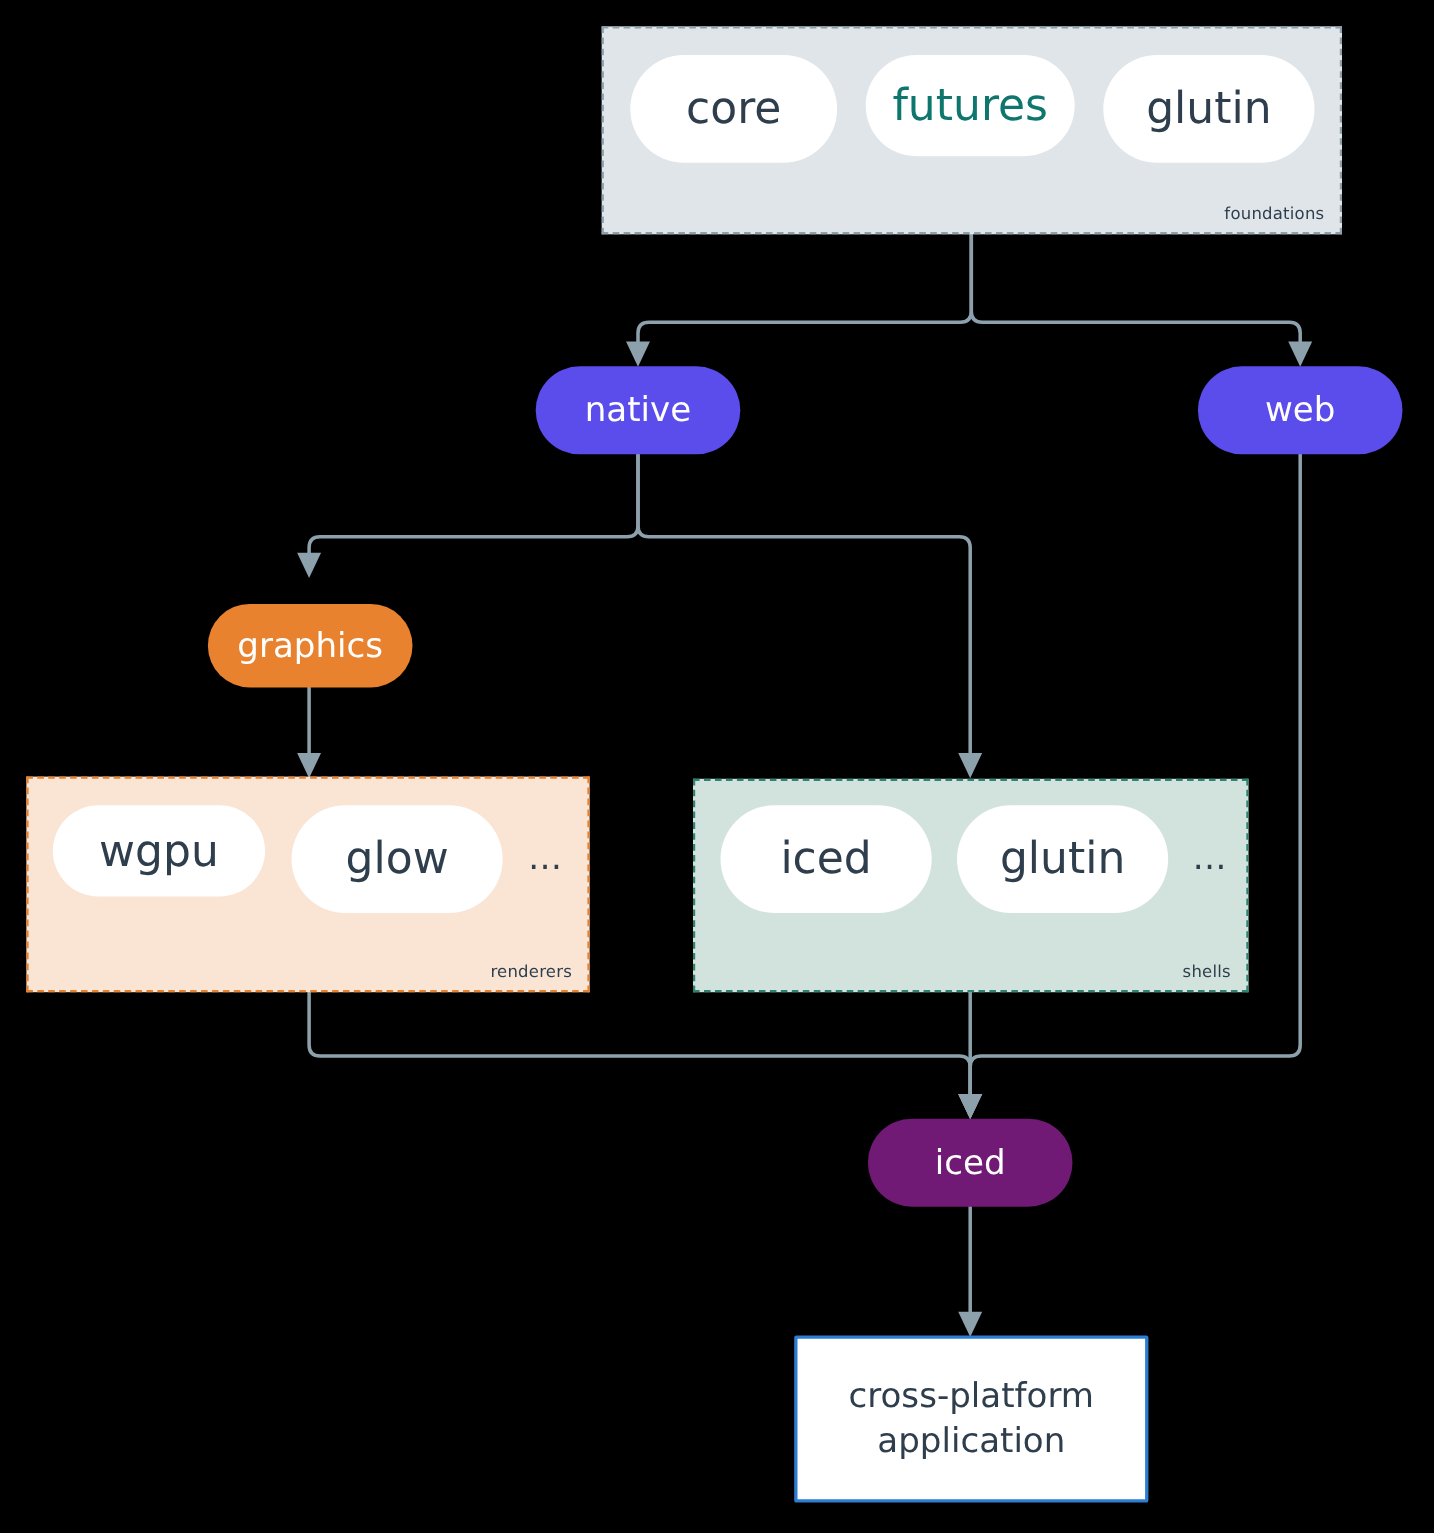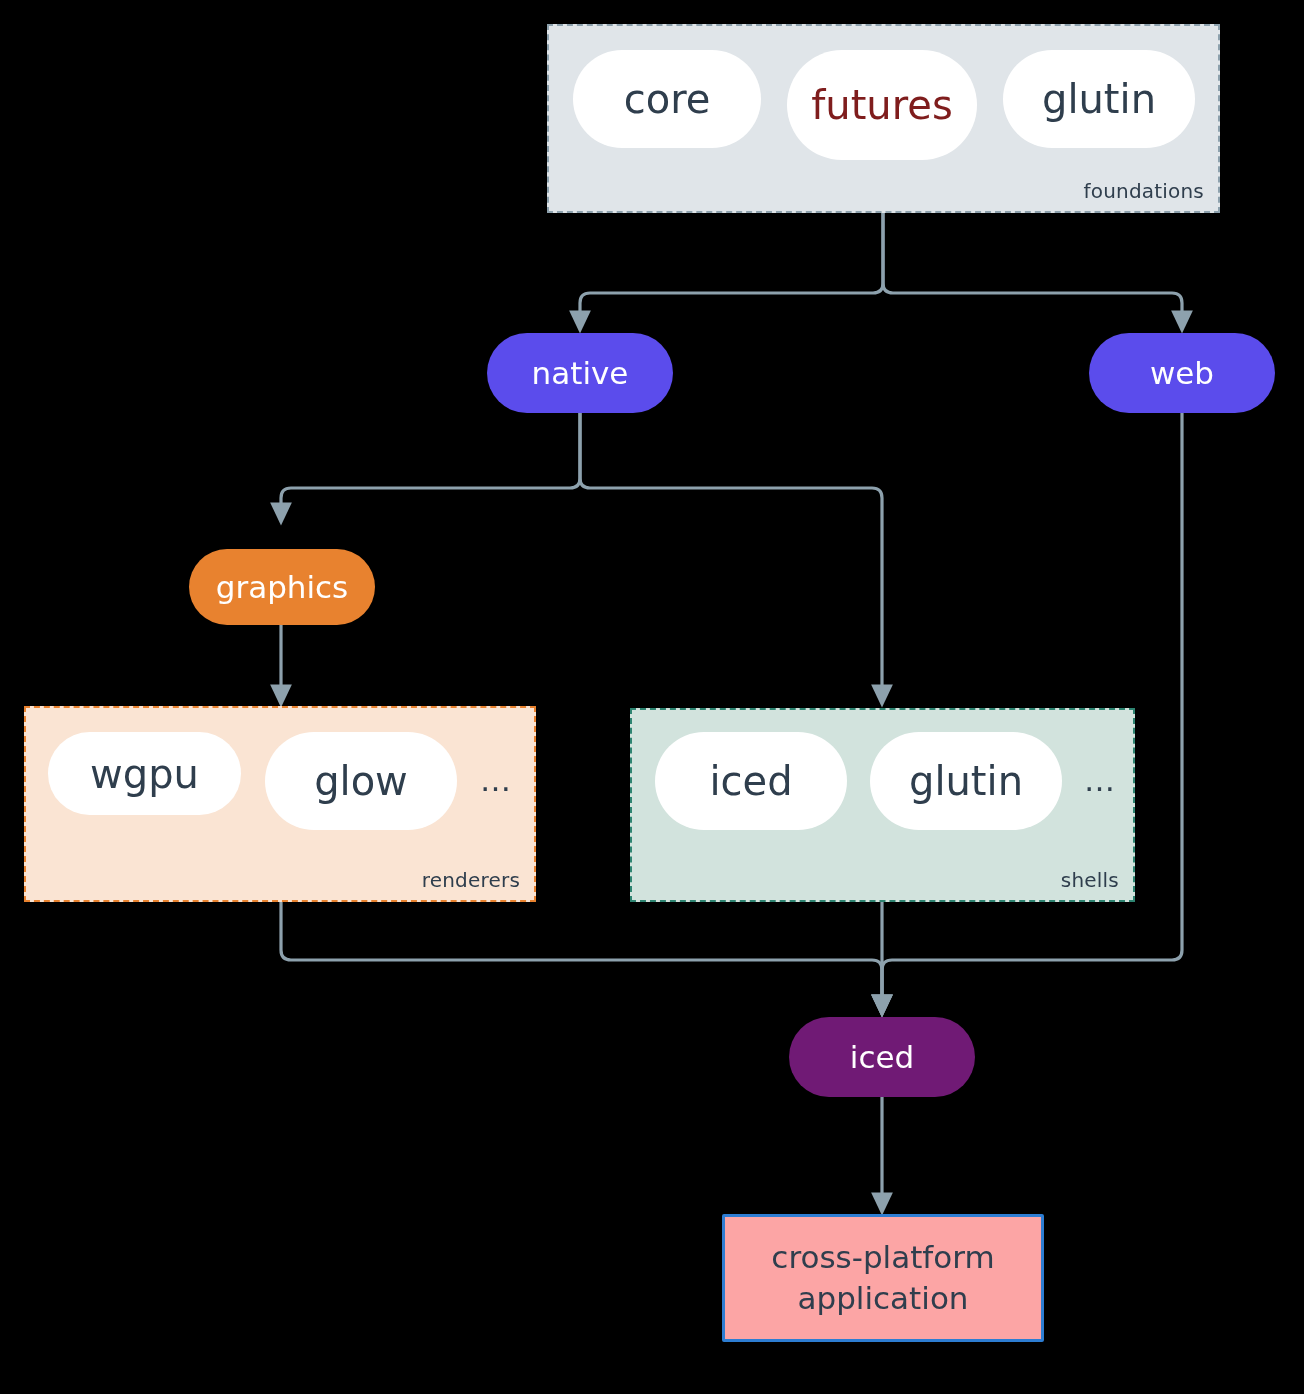--- a/index.html
+++ b/index.html
@@ -1,21 +1,21 @@
 <!DOCTYPE html>
 <html><head>
 <meta charset="utf-8">
 <style>
   html,body{margin:0;padding:0;background:#000;}
   body{font-family:"DejaVu Sans","Liberation Sans",sans-serif;}
   #stage{position:relative;width:1304px;height:1394px;background:#000;overflow:hidden;}
   svg.edges{position:absolute;left:0;top:0;width:1304px;height:1394px;pointer-events:none;}
 
   .cluster{position:absolute;box-sizing:border-box;}
-  .cluster-label{position:absolute;right:14px;bottom:8px;font-size:20px;color:#2f3e4d;letter-spacing:.2px;}
+  .cluster-label{position:absolute;right:14px;bottom:8px;font-size:15px;color:#2f3e4d;letter-spacing:.2px;}
   .leaf{box-sizing:border-box;display:flex;align-items:center;justify-content:center;height:98px;
         border-radius:999px;background:#fff;font-size:40px;color:#2f3e4d;}
   .ellipsis{font-size:31px;color:#2f3e4d;letter-spacing:2px;line-height:1;}
 
   .node{position:absolute;box-sizing:border-box;display:flex;align-items:center;justify-content:center;
         border-radius:999px;color:#fff;font-size:31px;}
   .boxnode{position:absolute;box-sizing:border-box;display:flex;flex-direction:column;align-items:center;
         justify-content:center;font-size:31px;line-height:1.32;border-radius:2px;}
 </style>
 </head>
@@ -44,21 +44,21 @@
       <path d="M1182,413 L1182,950 Q1182,960 1172,960 L892,960 Q882,960 882,970 L882,1006" marker-end="url(#ah)"></path>
 
       <path d="M882,1097 L882,1204" marker-end="url(#ah)"></path>
     </g>
   </svg>
 
   <div class="cluster" id="c-foundations" style="left: 547px; top: 24px; width: 673px; height: 189px; background: rgb(224, 229, 233); border: 2px dashed rgb(141, 161, 173);">
     <div class="cluster-label" style="color: rgb(47, 62, 77);">foundations</div>
   </div>
   <div class="leaf" id="l-core" style="position: absolute; left: 573px; top: 50px; width: 188px; height: 98px; color: rgb(47, 62, 77);">core</div>
-  <div class="leaf" id="l-futures" style="position: absolute; left: 787px; top: 50px; width: 190px; height: 110px; color: #7f1d1d;">futures</div>
+  <div class="leaf" id="l-futures" style="position: absolute; left: 787px; top: 50px; width: 190px; height: 92px; color: #0f766e;">futures</div>
   <div class="leaf" id="l-style" style="position: absolute; left: 1003px; top: 50px; width: 192px; height: 98px; color: rgb(47, 62, 77);">glutin</div>
 
   <div class="cluster" id="c-renderers" style="left: 24px; top: 706px; width: 512px; height: 196px; background: rgb(250, 228, 211); border: 2px dashed rgb(232, 130, 47);">
     <div class="cluster-label" style="color: rgb(47, 62, 77);">renderers</div>
   </div>
   <div class="leaf" id="l-wgpu" style="position: absolute; left: 48px; top: 732px; width: 193px; height: 83px; color: rgb(47, 62, 77);">wgpu</div>
   <div class="leaf" id="l-glow" style="position: absolute; left: 265px; top: 732px; width: 192px; height: 98px; color: rgb(47, 62, 77);">glow</div>
   <div class="ellipsis" id="e-renderers" style="position: absolute; left: 480px; top: 765px; color: rgb(47, 62, 77);">…</div>
 
   <div class="cluster" id="c-shells" style="left: 630px; top: 708px; width: 505px; height: 194px; background: rgb(210, 227, 221); border: 2px dashed rgb(46, 132, 113);">
@@ -66,18 +66,18 @@
   </div>
   <div class="leaf" id="l-winit" style="position: absolute; left: 655px; top: 732px; width: 192px; height: 98px; color: rgb(47, 62, 77);">iced</div>
   <div class="leaf" id="l-glutin" style="position: absolute; left: 870px; top: 732px; width: 192px; height: 98px; color: rgb(47, 62, 77);">glutin</div>
   <div class="ellipsis" id="e-shells" style="position: absolute; left: 1084px; top: 765px; color: rgb(47, 62, 77);">…</div>
 
   <div class="node" id="n-native" style="left: 487px; top: 333px; width: 186px; height: 80px; background: rgb(91, 76, 236); color: rgb(255, 255, 255);">native</div>
   <div class="node" id="n-web" style="left: 1089px; top: 333px; width: 186px; height: 80px; background: rgb(91, 76, 236); color: rgb(255, 255, 255);">web</div>
   <div class="node" id="n-graphics" style="left: 189px; top: 525px; width: 186px; height: 76px; background: rgb(232, 130, 47); color: rgb(255, 255, 255); margin-top: 24px;">graphics</div>
   <div class="node" id="n-iced" style="left: 789px; top: 1017px; width: 186px; height: 80px; background: #701a75; color: rgb(255, 255, 255);">iced</div>
 
-  <div class="boxnode" id="n-app" style="left: 722px; top: 1214px; width: 322px; height: 128px; background: #fca5a5; border: 3px solid rgb(45, 125, 210); color: rgb(47, 62, 77);">
+  <div class="boxnode" id="n-app" style="left: 722px; top: 1214px; width: 322px; height: 152px; background: #ffffff; border: 3px solid rgb(45, 125, 210); color: rgb(47, 62, 77);">
     <span>cross-platform</span>
     <span>application</span>
   </div>
 
 </div>
 
 </body></html>

